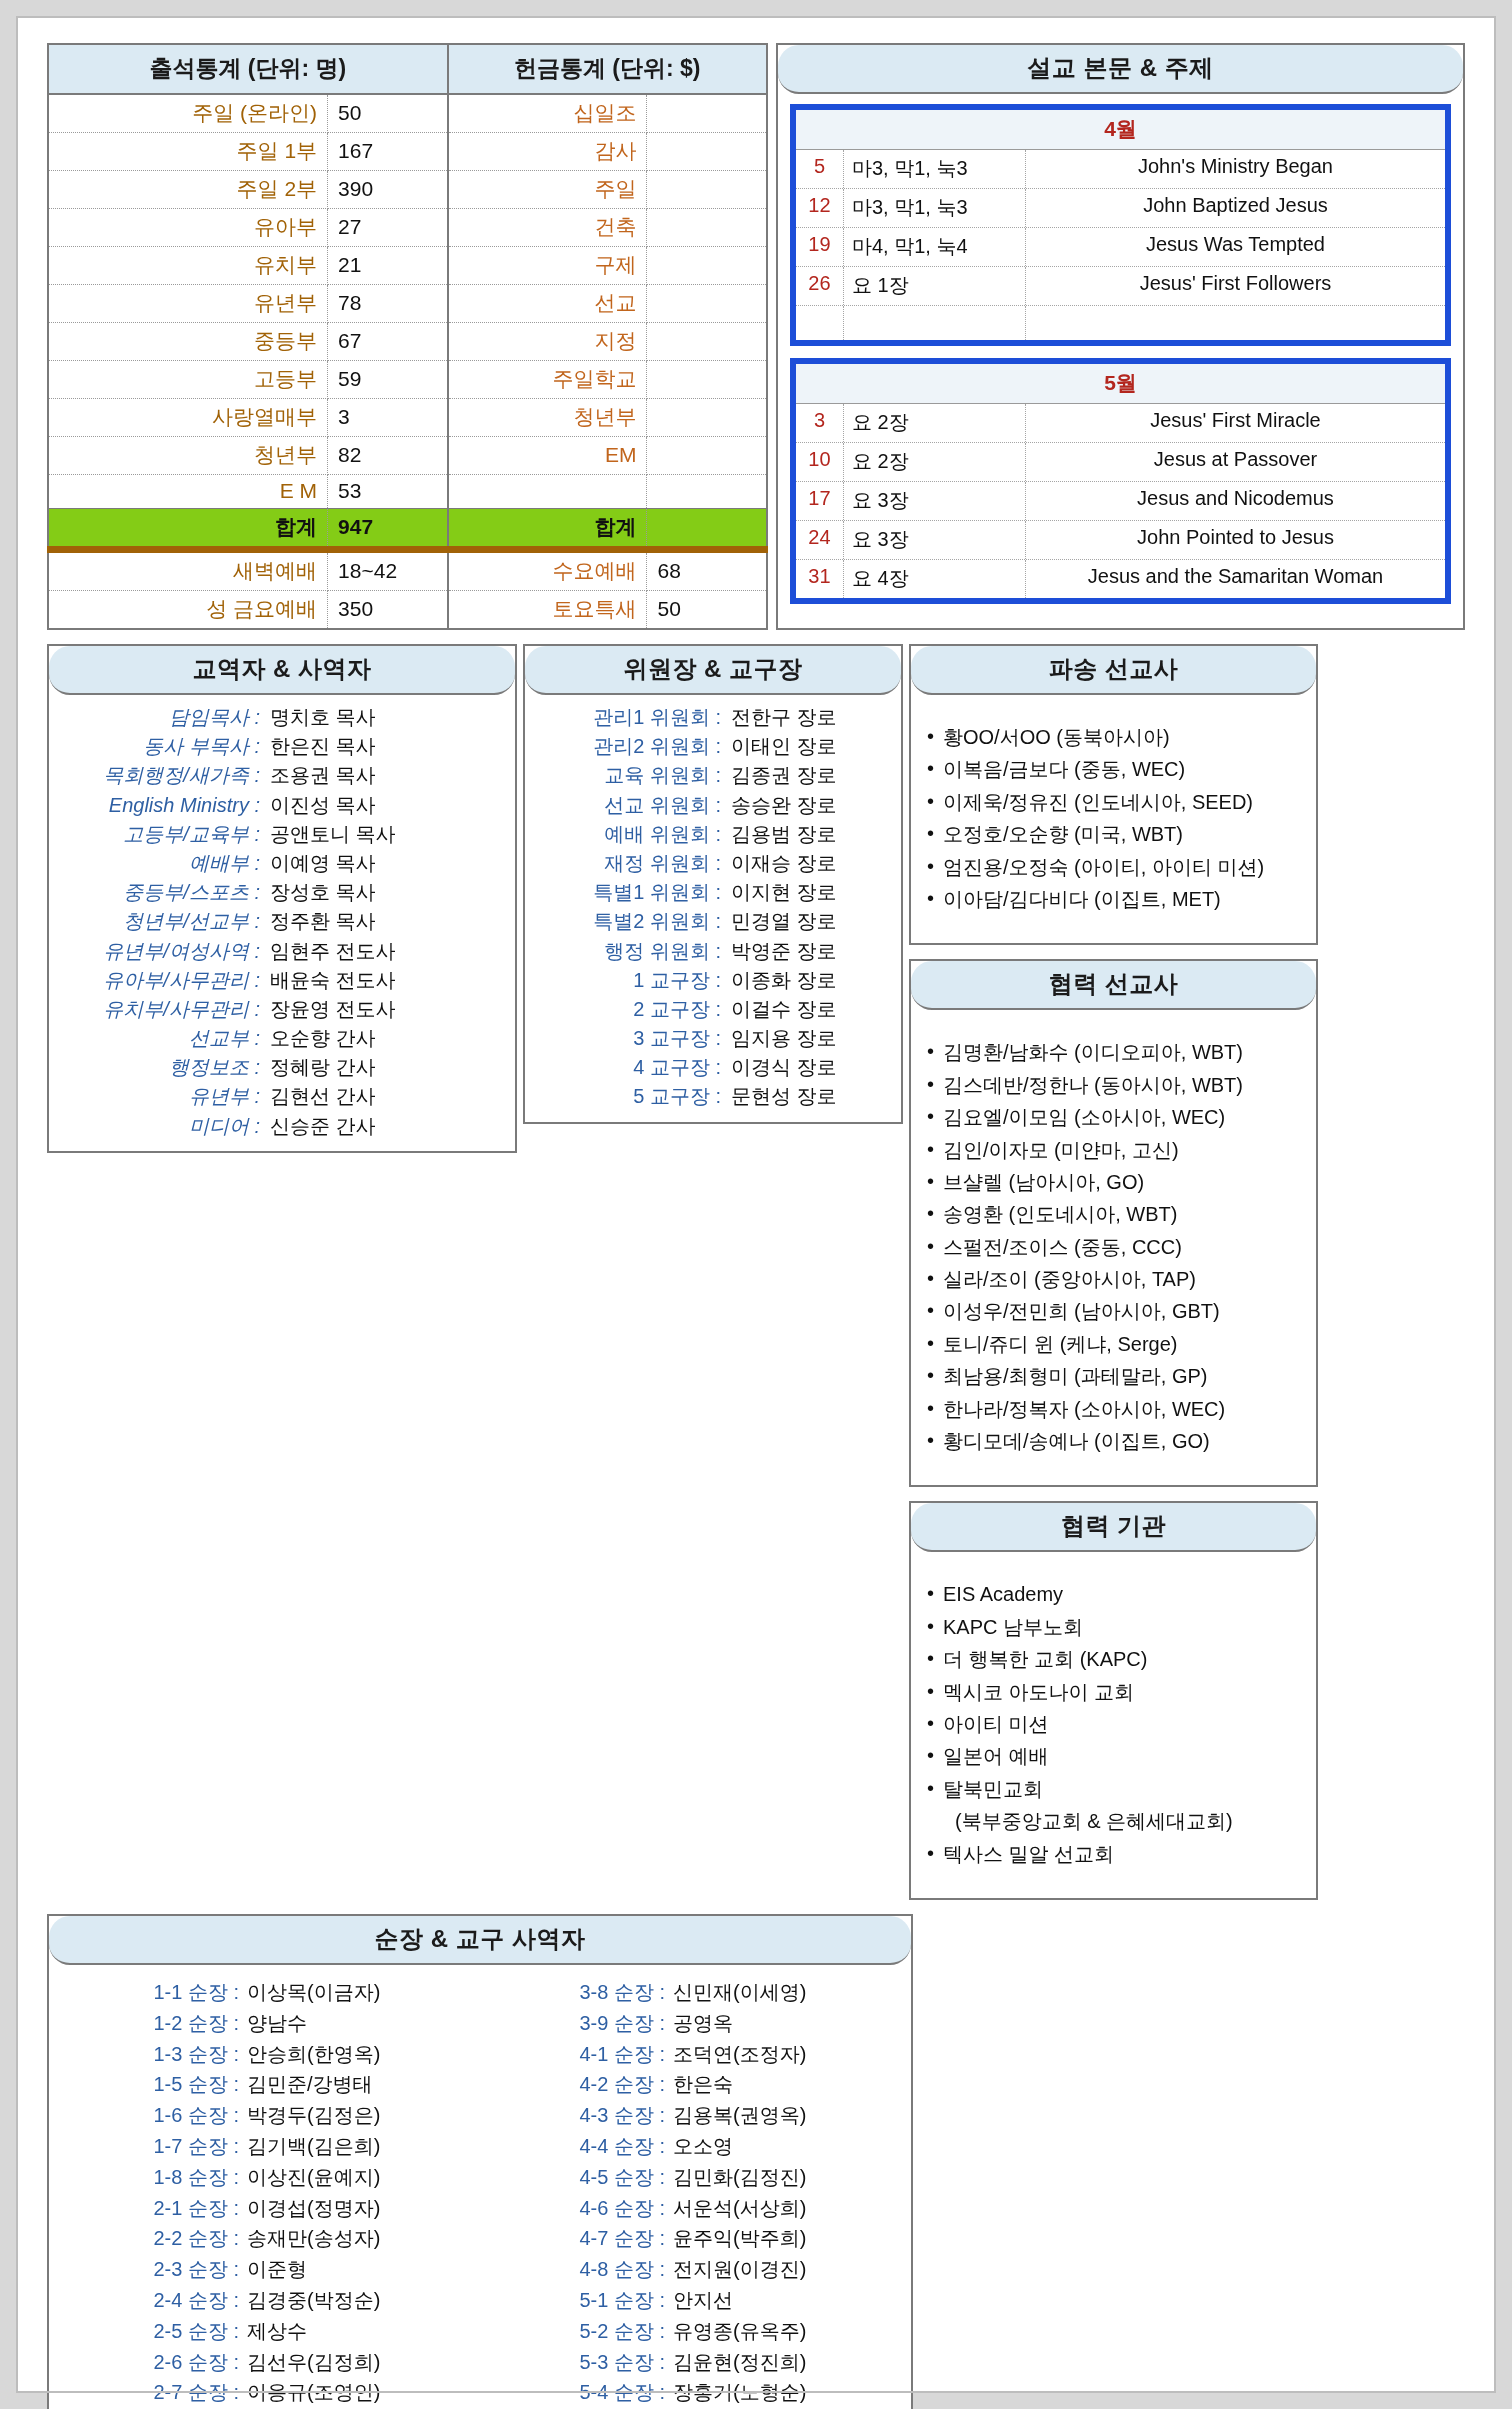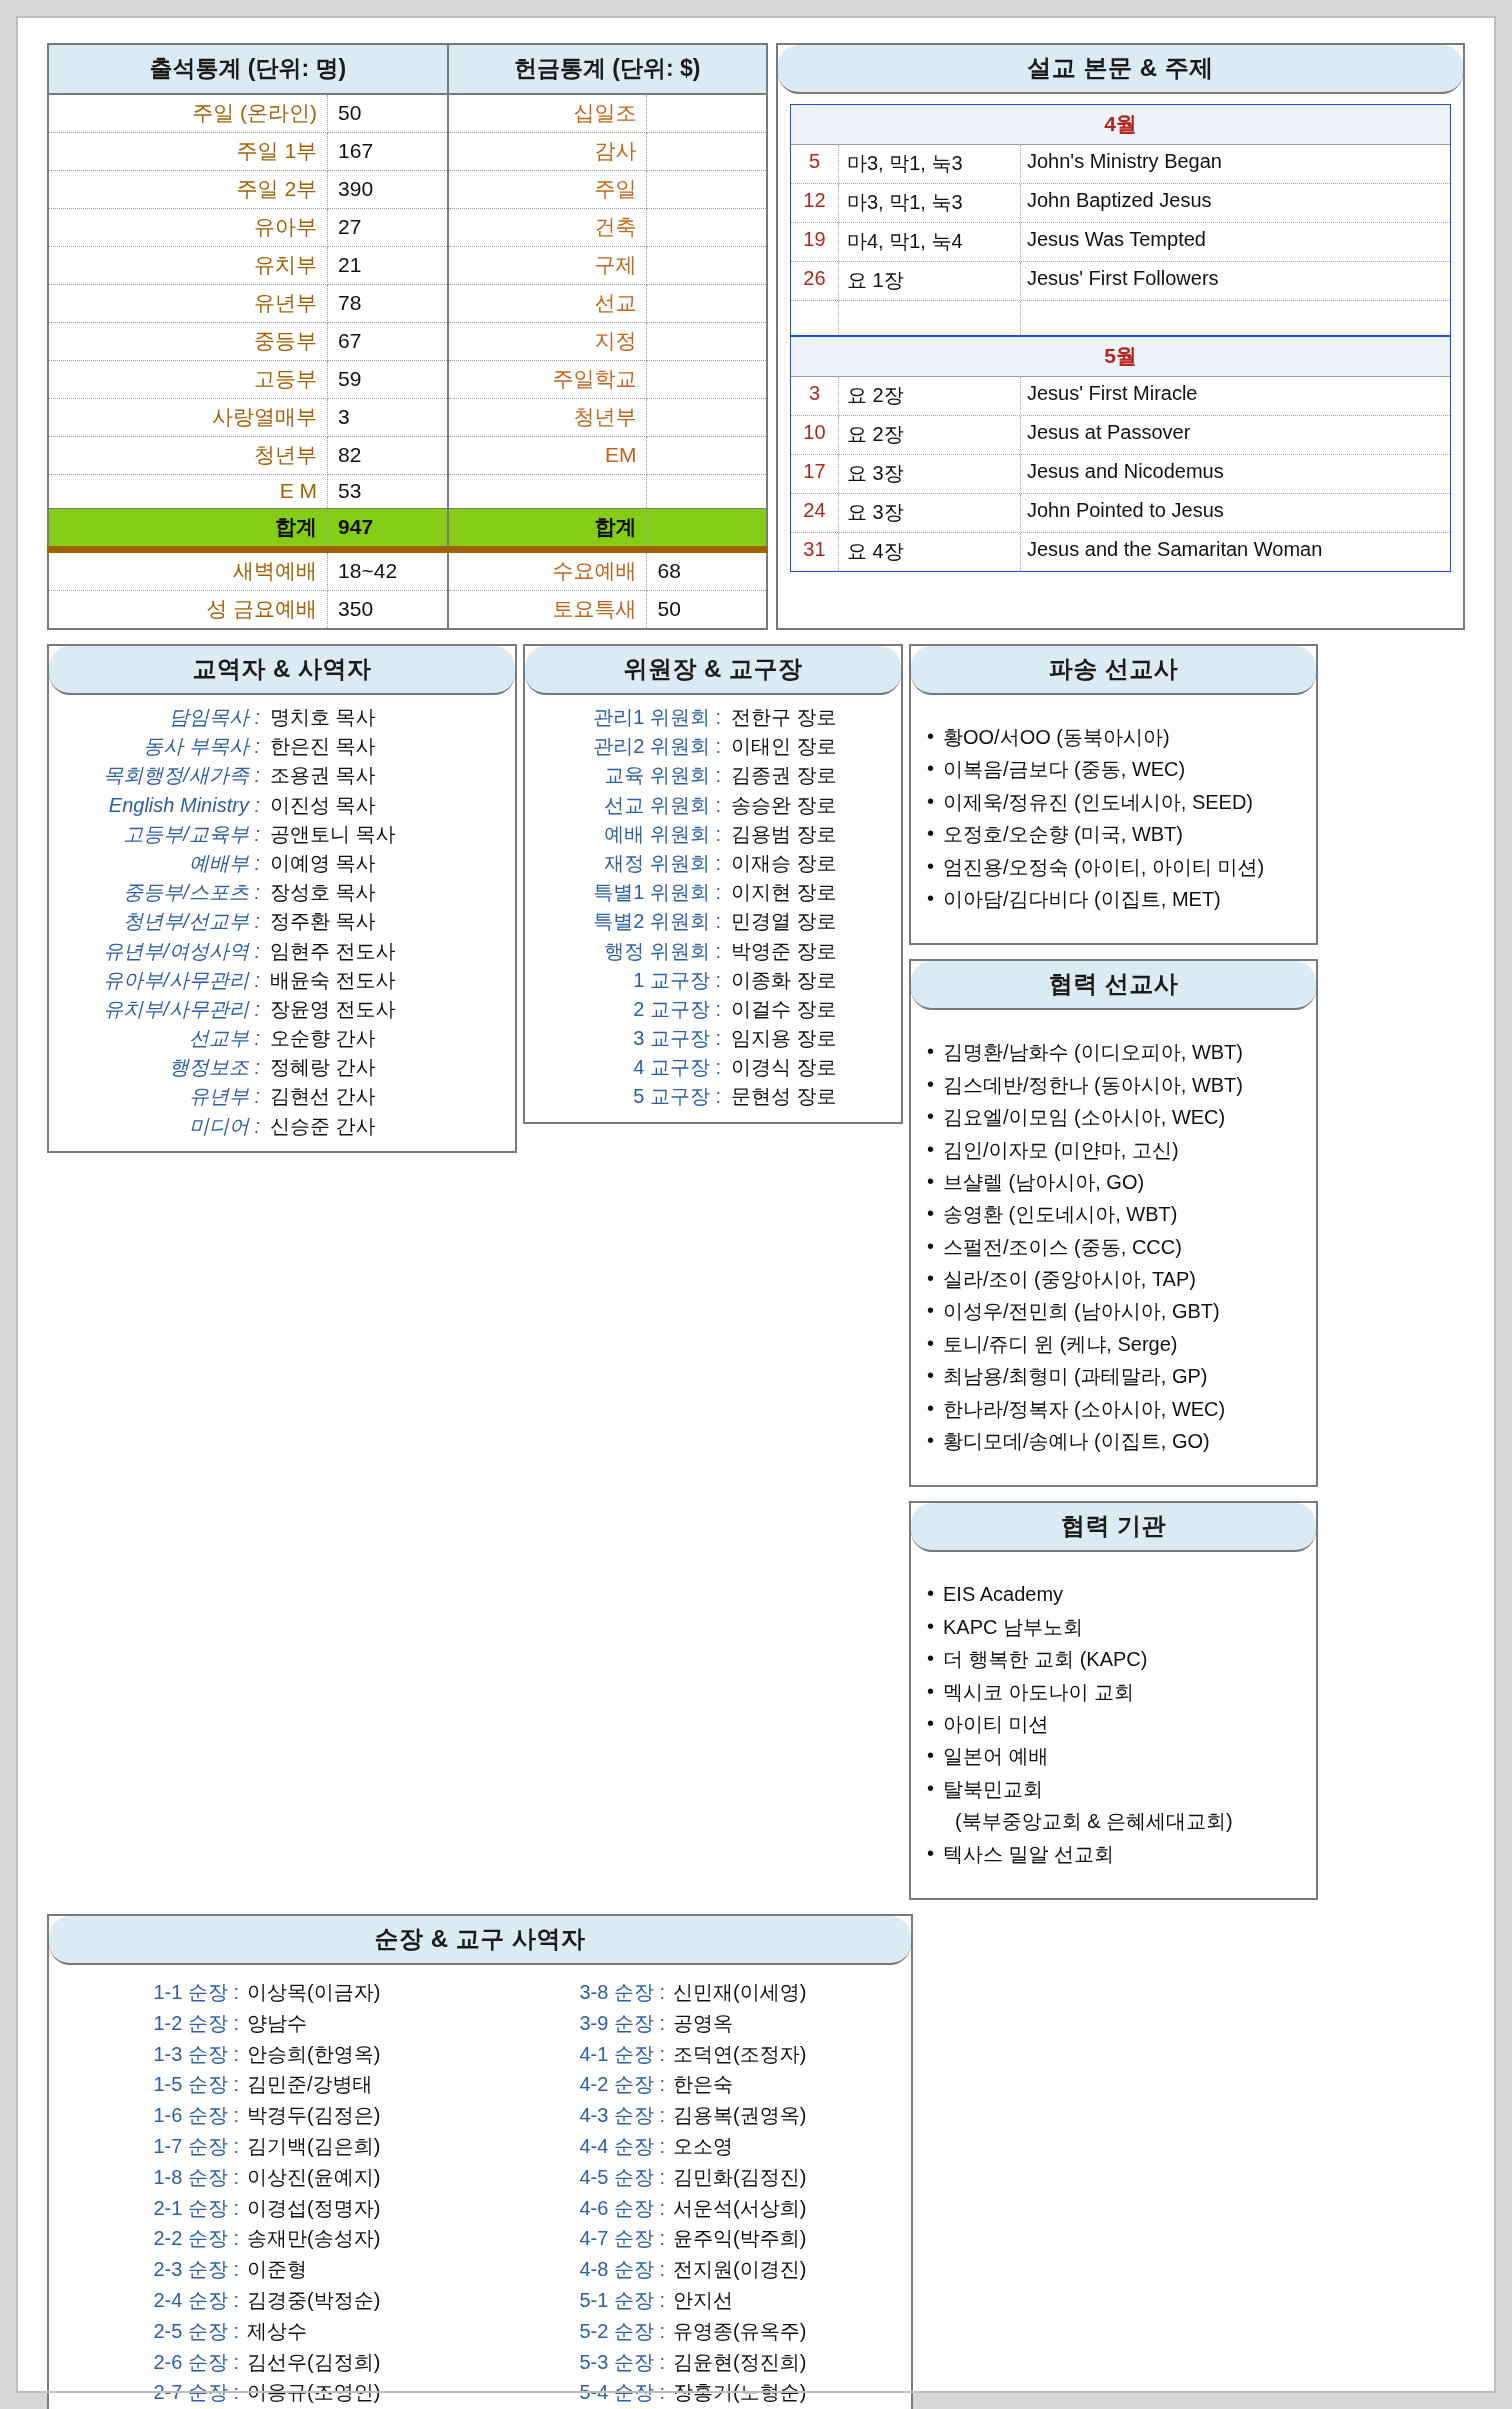--- a/index.html
+++ b/index.html
@@ -80,21 +80,21 @@
     color: #111;
     border-bottom: 7px solid #a16207;
     border-top: 1px solid #7a7a7a;
   }
   .vsep { border-right: 2px solid #7a7a7a !important; }
   .norule { border-bottom: none !important; }
 
   
   .sermon { width: 690px; }
   .sermon-inner { padding: 10px 12px 12px 12px; }
-  .month-box { border: 1px solid #1d4ed8; }
+  .month-box { border: 6px solid #1d4ed8; margin-bottom: 12px; }
   .month-title {
     background: #eef4f9;
     text-align: center;
     color: #b3261e;
     font-weight: bold;
     font-size: 21px;
     padding: 5px 0 6px;
     border-bottom: 1px solid #9a9a9a;
   }
   .sermon-row { display: flex; border-bottom: 1px dotted #a5a5a5; }
@@ -103,21 +103,21 @@
     width: 48px; text-align: center; color: #b3261e;
     font-size: 20px; padding: 5px 2px 6px;
     border-right: 1px dotted #a5a5a5;
   }
   .s-ref {
     width: 182px; font-size: 20px; padding: 5px 6px 6px 8px;
     color: #111; border-right: 1px dotted #a5a5a5;
   }
   .s-title {
     flex: 1; font-size: 20px; padding: 5px 6px 6px 6px;
-    color: #111; 
+    color: #111; text-align: center;
   }
   .s-blank { height: 34px; }
 
   
   .mid { margin-top: 14px; display: flex; gap: 6px; align-items: flex-start; }
   .staff { width: 470px; }
   .chair { width: 380px; }
   .miss-col { width: 409px; display: flex; flex-direction: column; gap: 14px; }
 
   .kv { padding: 8px 12px 10px 10px; }

